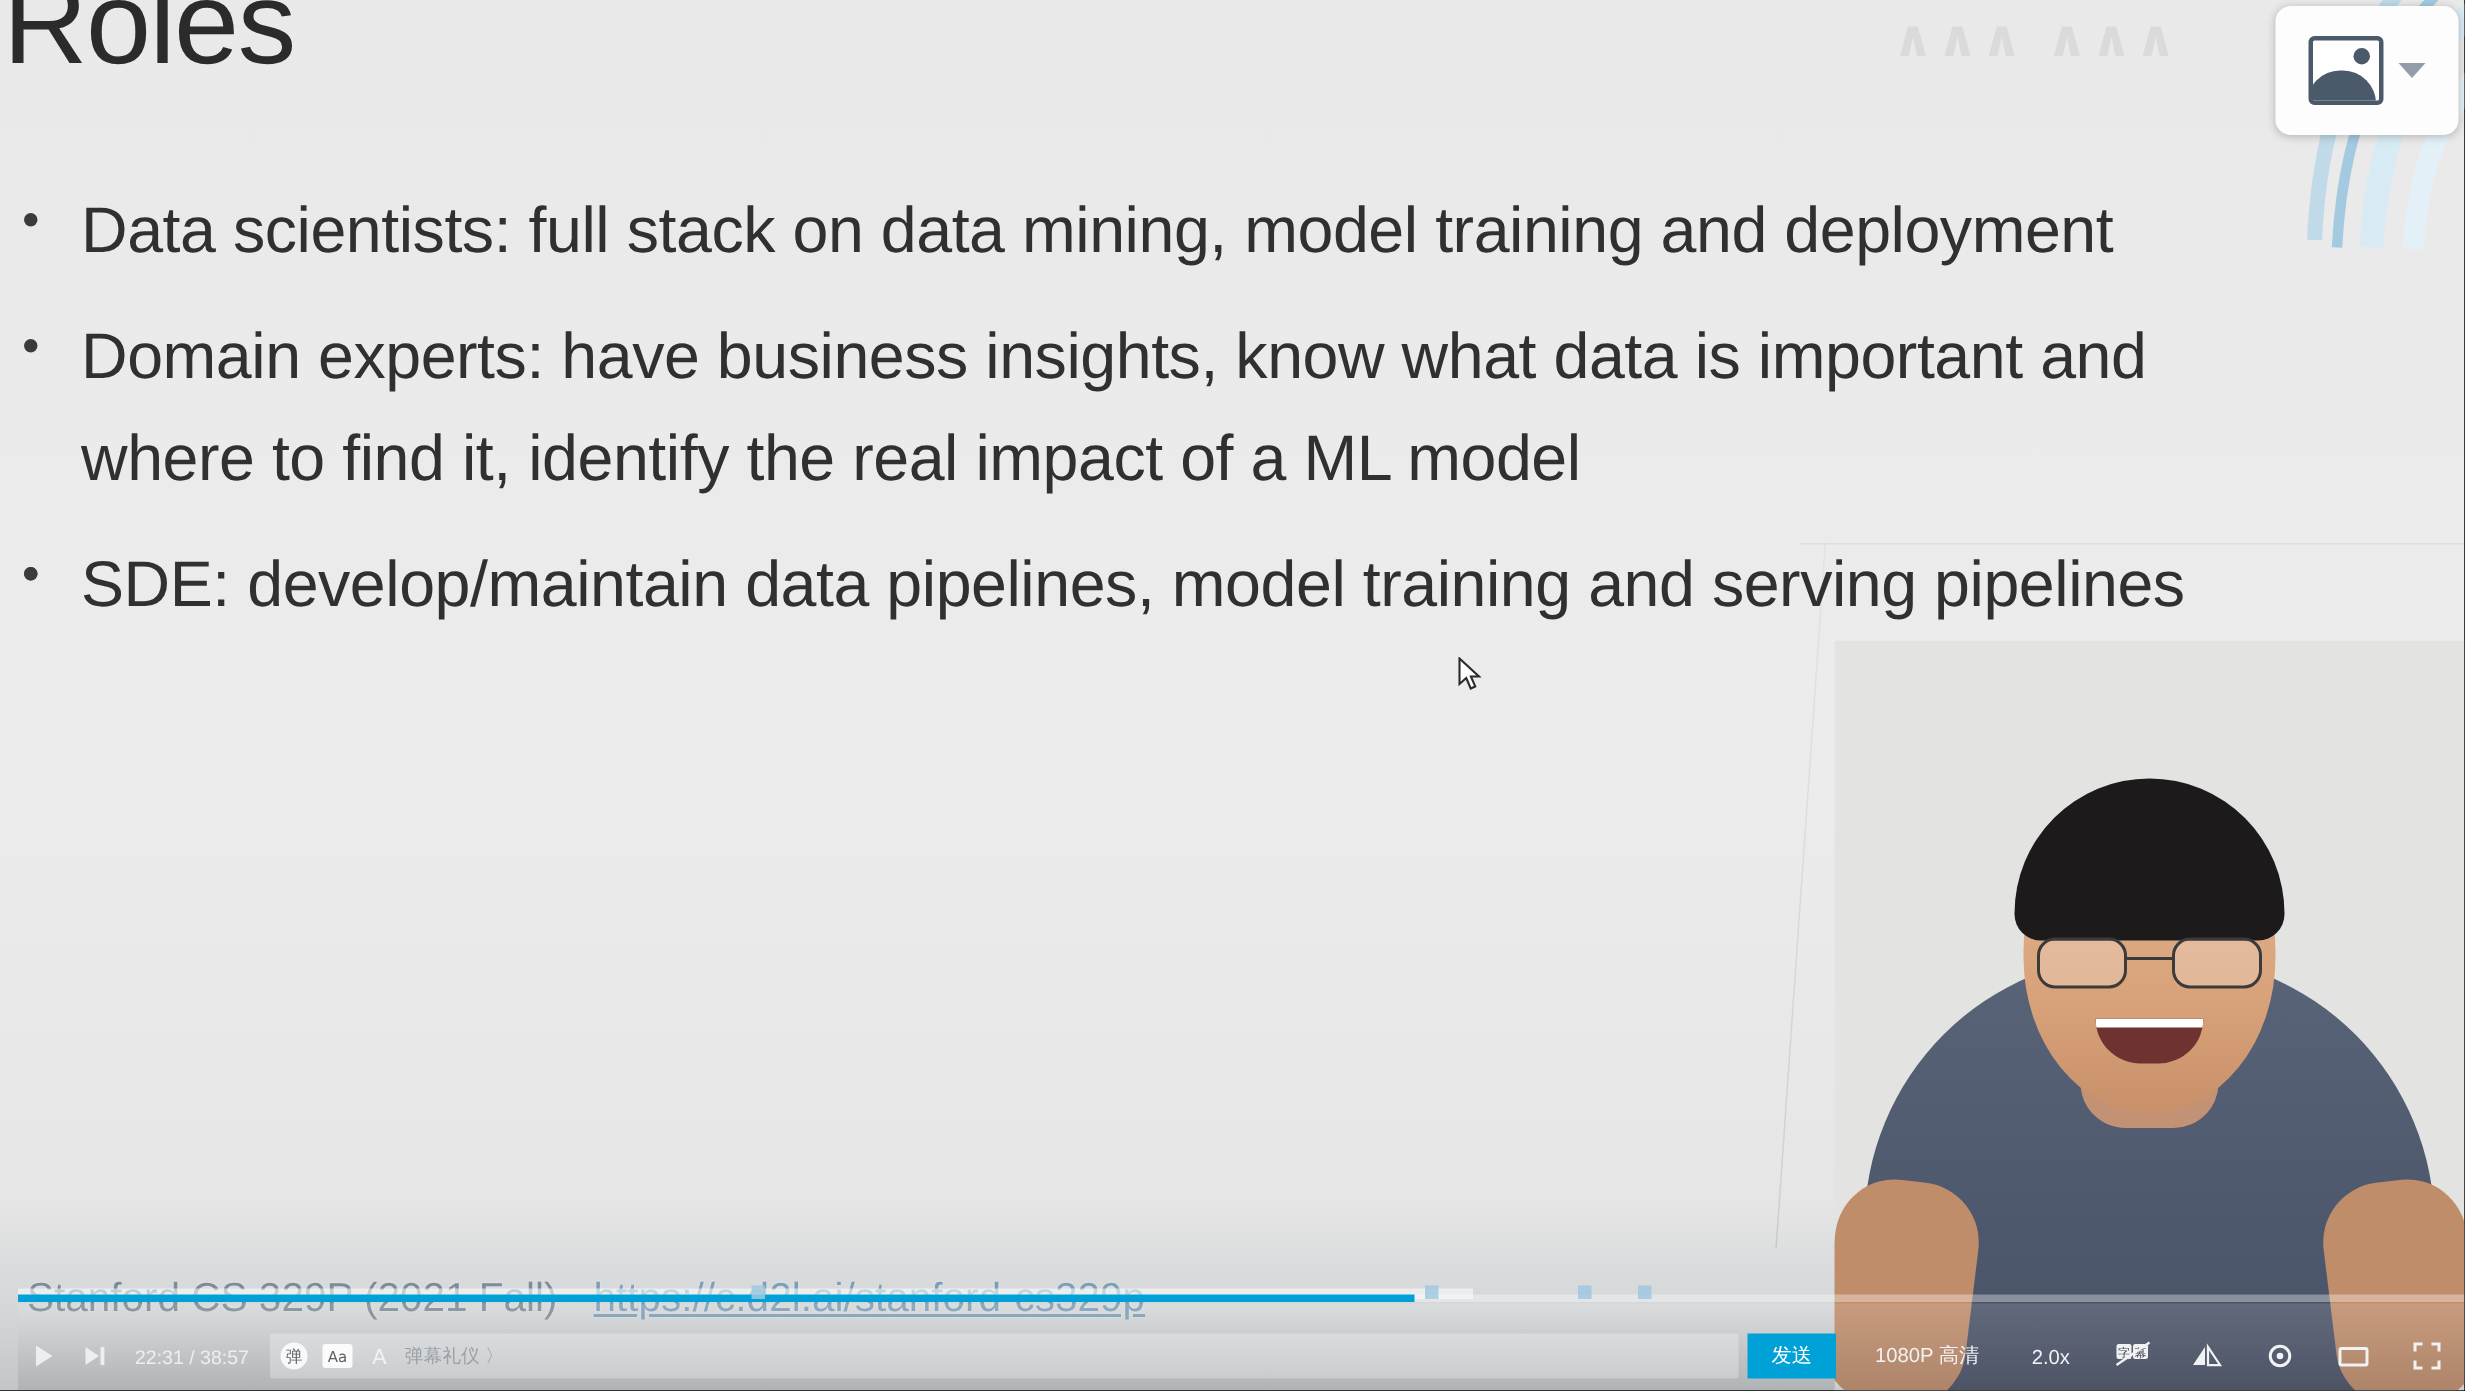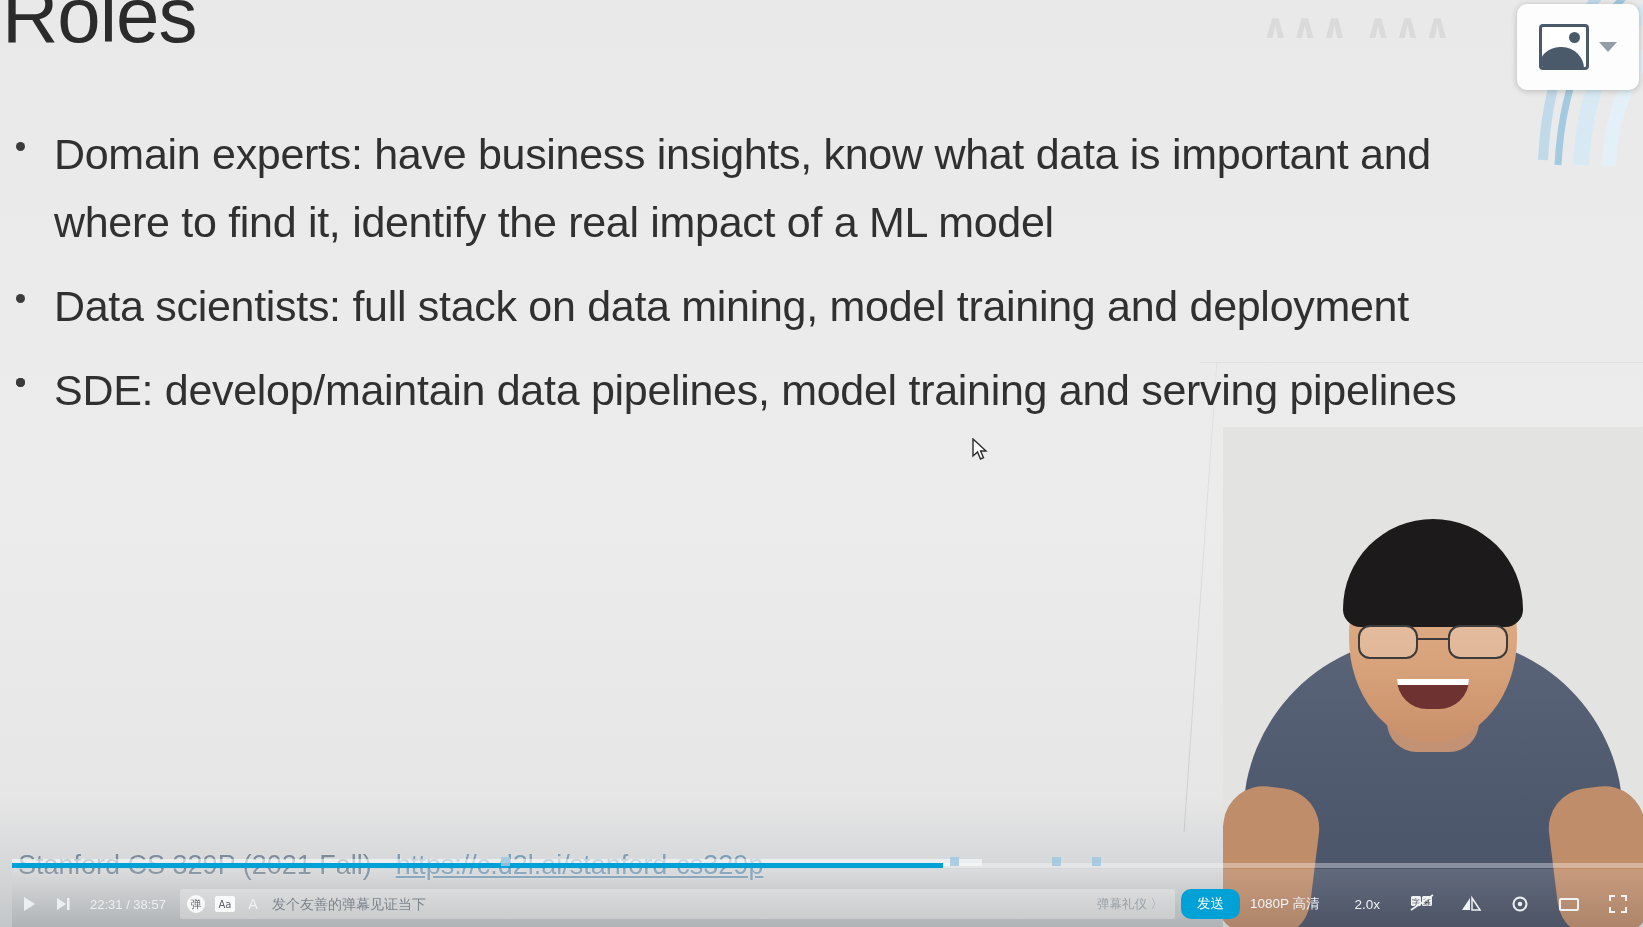--- a/index.html
+++ b/index.html
@@ -167,23 +167,23 @@
     background:rgba(255,255,255,.28);border-radius:2px;padding:0 6px;gap:8px;
   }
   #dm-input{
     flex:1;border:0;background:transparent;outline:none;color:#3c4247;font-size:14px;
     font-family:"Liberation Sans",sans-serif;
   }
   #dm-input::placeholder{color:#7d858c;}
   #dm-etiquette{font-size:12.5px;color:#9aa2a8;white-space:nowrap;padding-right:6px;cursor:pointer;}
   #send-btn{
     background:#00a1d6;color:#fff;font-size:13.5px;height:30px;
-    display:flex;align-items:center;padding:0 16px;border-radius:10px;cursor:pointer;white-space:nowrap;
-  }
-  .right-grp{display:flex;align-items:center;gap:15px;padding-right:8px;}
+    display:flex;align-items:center;padding:0 16px;border-radius:0;cursor:pointer;white-space:nowrap;
+  }
+  .right-grp{display:flex;align-items:center;gap:15px;padding-right:8px;margin-left:16px;}
   .txt-ctl{padding:0 10px;font-size:13.5px;color:#f0f2f4;white-space:nowrap;cursor:pointer;}
   .icon-ctl{width:34px;}
 
   
   #caption{
     position:absolute;left:18px;bottom:46px;
     font-size:27px;color:#7c8c99;white-space:nowrap;
     font-family:"Liberation Sans",sans-serif;
     text-shadow:0 0 2px rgba(255,255,255,.4);
   }
@@ -204,22 +204,22 @@
     <path d="M298 90 C272 120 258 160 256 206" stroke="#e4f1f9" stroke-width="14" fill="none"></path>
   </svg>
   <div class="ghost-wm">∧∧∧ ∧∧∧</div>
 
   <div class="slide-edge"></div>
   <div class="slide-edge2"></div>
 
   <div id="slide">
     <h1 id="slide-title">Roles</h1>
     <ul class="bullets" id="bullets-wrap">
+      <li><span class="dot"></span><span>Data scientists: full stack on data mining, model training and deployment</span></li>
       <li><span class="dot"></span><span>Domain experts: have business insights, know what data is important and where to find it, identify the real impact of a ML model</span></li>
-      <li><span class="dot"></span><span>Data scientists: full stack on data mining, model training and deployment</span></li>
       <li><span class="dot"></span></li>
       <li><span class="dot"></span><span>SDE: develop/maintain data pipelines, model training and serving pipelines</span></li>
     </ul>
   </div>
 
   <div id="presenter">
     <div class="bg"></div>
     <div class="body"></div>
     <div class="arm-l"></div>
     <div class="arm-r"></div>
@@ -290,21 +290,20 @@
           <svg width="22" height="20" viewBox="0 0 22 20">
               <rect x="1" y="2" width="20" height="16" rx="2" fill="#fff" opacity=".9"></rect>
               <text x="11" y="14" font-size="10" text-anchor="middle" fill="#5b6268" font-family="DejaVu Sans,sans-serif">Aa</text>
             </svg>
         </span>
         <span class="ctl">
           <svg width="18" height="20" viewBox="0 0 18 20">
               <text x="9" y="15" font-size="14" text-anchor="middle" fill="#f0f2f4" font-family="DejaVu Sans,sans-serif">A</text>
             </svg>
         </span>
-        <input id="dm-input" type="text" value="" placeholder="发个友善的弹幕见证当下" style="">
         <span id="dm-etiquette">弹幕礼仪 〉</span>
       </div>
 
       <div id="send-btn">发送</div>
 
       <div class="right-grp">
         <div class="txt-ctl">1080P 高清</div>
         <div class="txt-ctl">2.0x</div>
 
         <div class="ctl icon-ctl">

